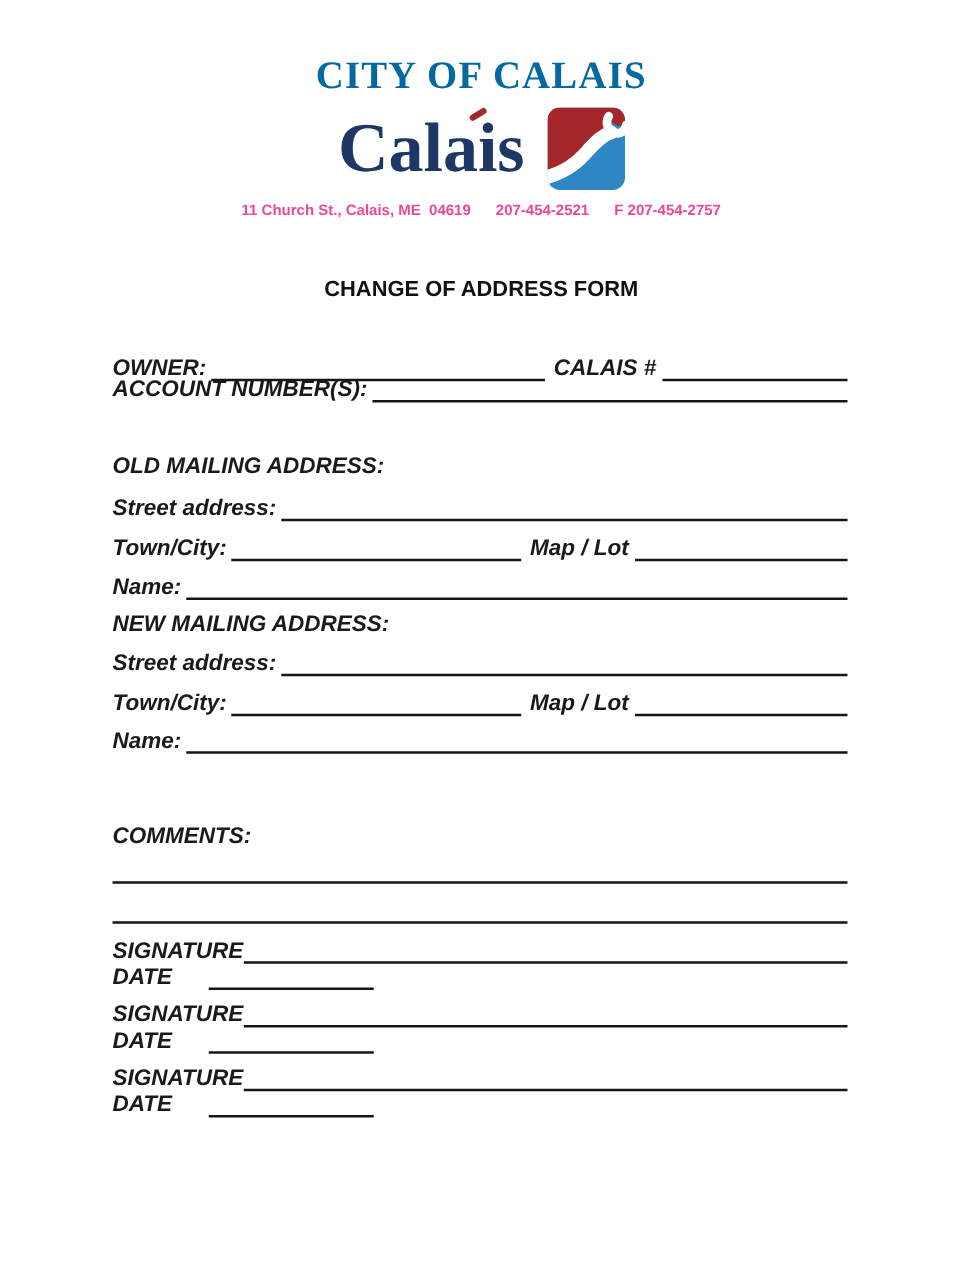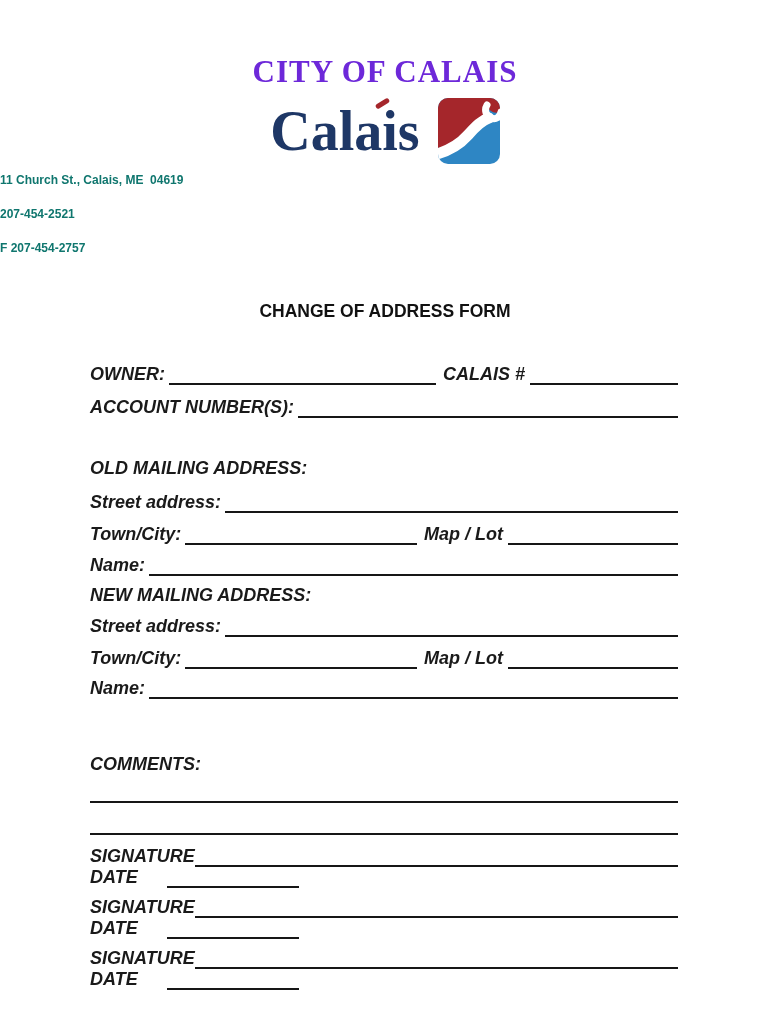--- a/index.html
+++ b/index.html
@@ -7,25 +7,25 @@
     position:relative;
     width:770px;height:1024px;
     background:#ffffff;
     font-family:"Liberation Sans", sans-serif;
     font-weight:bold;
     color:#1a1a1a;
     overflow:hidden;
   }
   
   .org-title{
-    margin:0;padding-top:54px;
+    margin:0;padding-top:42px;
     text-align:center;
     font-family:"Liberation Serif", serif;
     font-size:31px;font-weight:700;letter-spacing:1px;
-    color:#6d28d9;
+    color:#0369a1;
   }
   .logo-row{
     display:flex;justify-content:center;align-items:flex-end;
     height:66px;margin-top:2px;gap:28px;
   }
   .wordmark-wrap{position:relative;display:inline-block;}
   .wordmark{
     font-family:"Liberation Serif", serif;
     font-size:56px;font-weight:700;line-height:0.95;
     color:#1E3766;letter-spacing:0px;
@@ -36,23 +36,23 @@
     background:#A5262B;
     transform:rotate(-32deg);
   }
   .badge{margin-left:-10px;transform:translateY(6px);}
   .tagline{
     text-align:center;margin-top:3px;
     font-size:10.5px;font-weight:bold;letter-spacing:0.6px;
     color:#2E74B5;
   }
   .addr-line{
-    display:flex;justify-content:space-between;gap:20px;
+    display:flex;justify-content:center;gap:20px;
     margin-top:15px;
-    font-size:12px;color:#0f766e;flex-direction:column;
+    font-size:12px;color:#ec4899;
   }
   .addr-line span{white-space:pre;}
   
   .form-title{
     margin:0;margin-top:46px;
     text-align:center;
     font-size:17.5px;font-weight:bold;color:#111;
   }
   .content{padding:0 92px 0 90px;}
   .row{display:flex;align-items:flex-end;height:17px;font-size:18px;font-style:italic;}
@@ -60,21 +60,21 @@
   .line{border-bottom:2px solid #161616;height:5px;}
   .line.grow{flex:1;margin-left:4px;}
   .line.tight{margin-left:1px;}
   .w148{width:148px;}
   .w170{width:170px;}
   .w132{width:132px;}
   .lbl.after{margin-left:7px;}
   .full-line{border-bottom:2px solid #161616;height:15px;}
   
   .mt-owner{margin-top:46px;}
-  .mt16{margin-top:16px;}
+  .mt16{}
   .mt44{margin-top:44px;}
   .mt17{margin-top:17px;}
   .mt15{margin-top:15px;}
   .mt14{margin-top:14px;}
   .mt13{margin-top:13px;}
   .mt43{margin-top:59px;}
   .mt11{margin-top:11px;}
   .mt4{margin-top:4px;gap:29px;}
 </style>
 </head>

